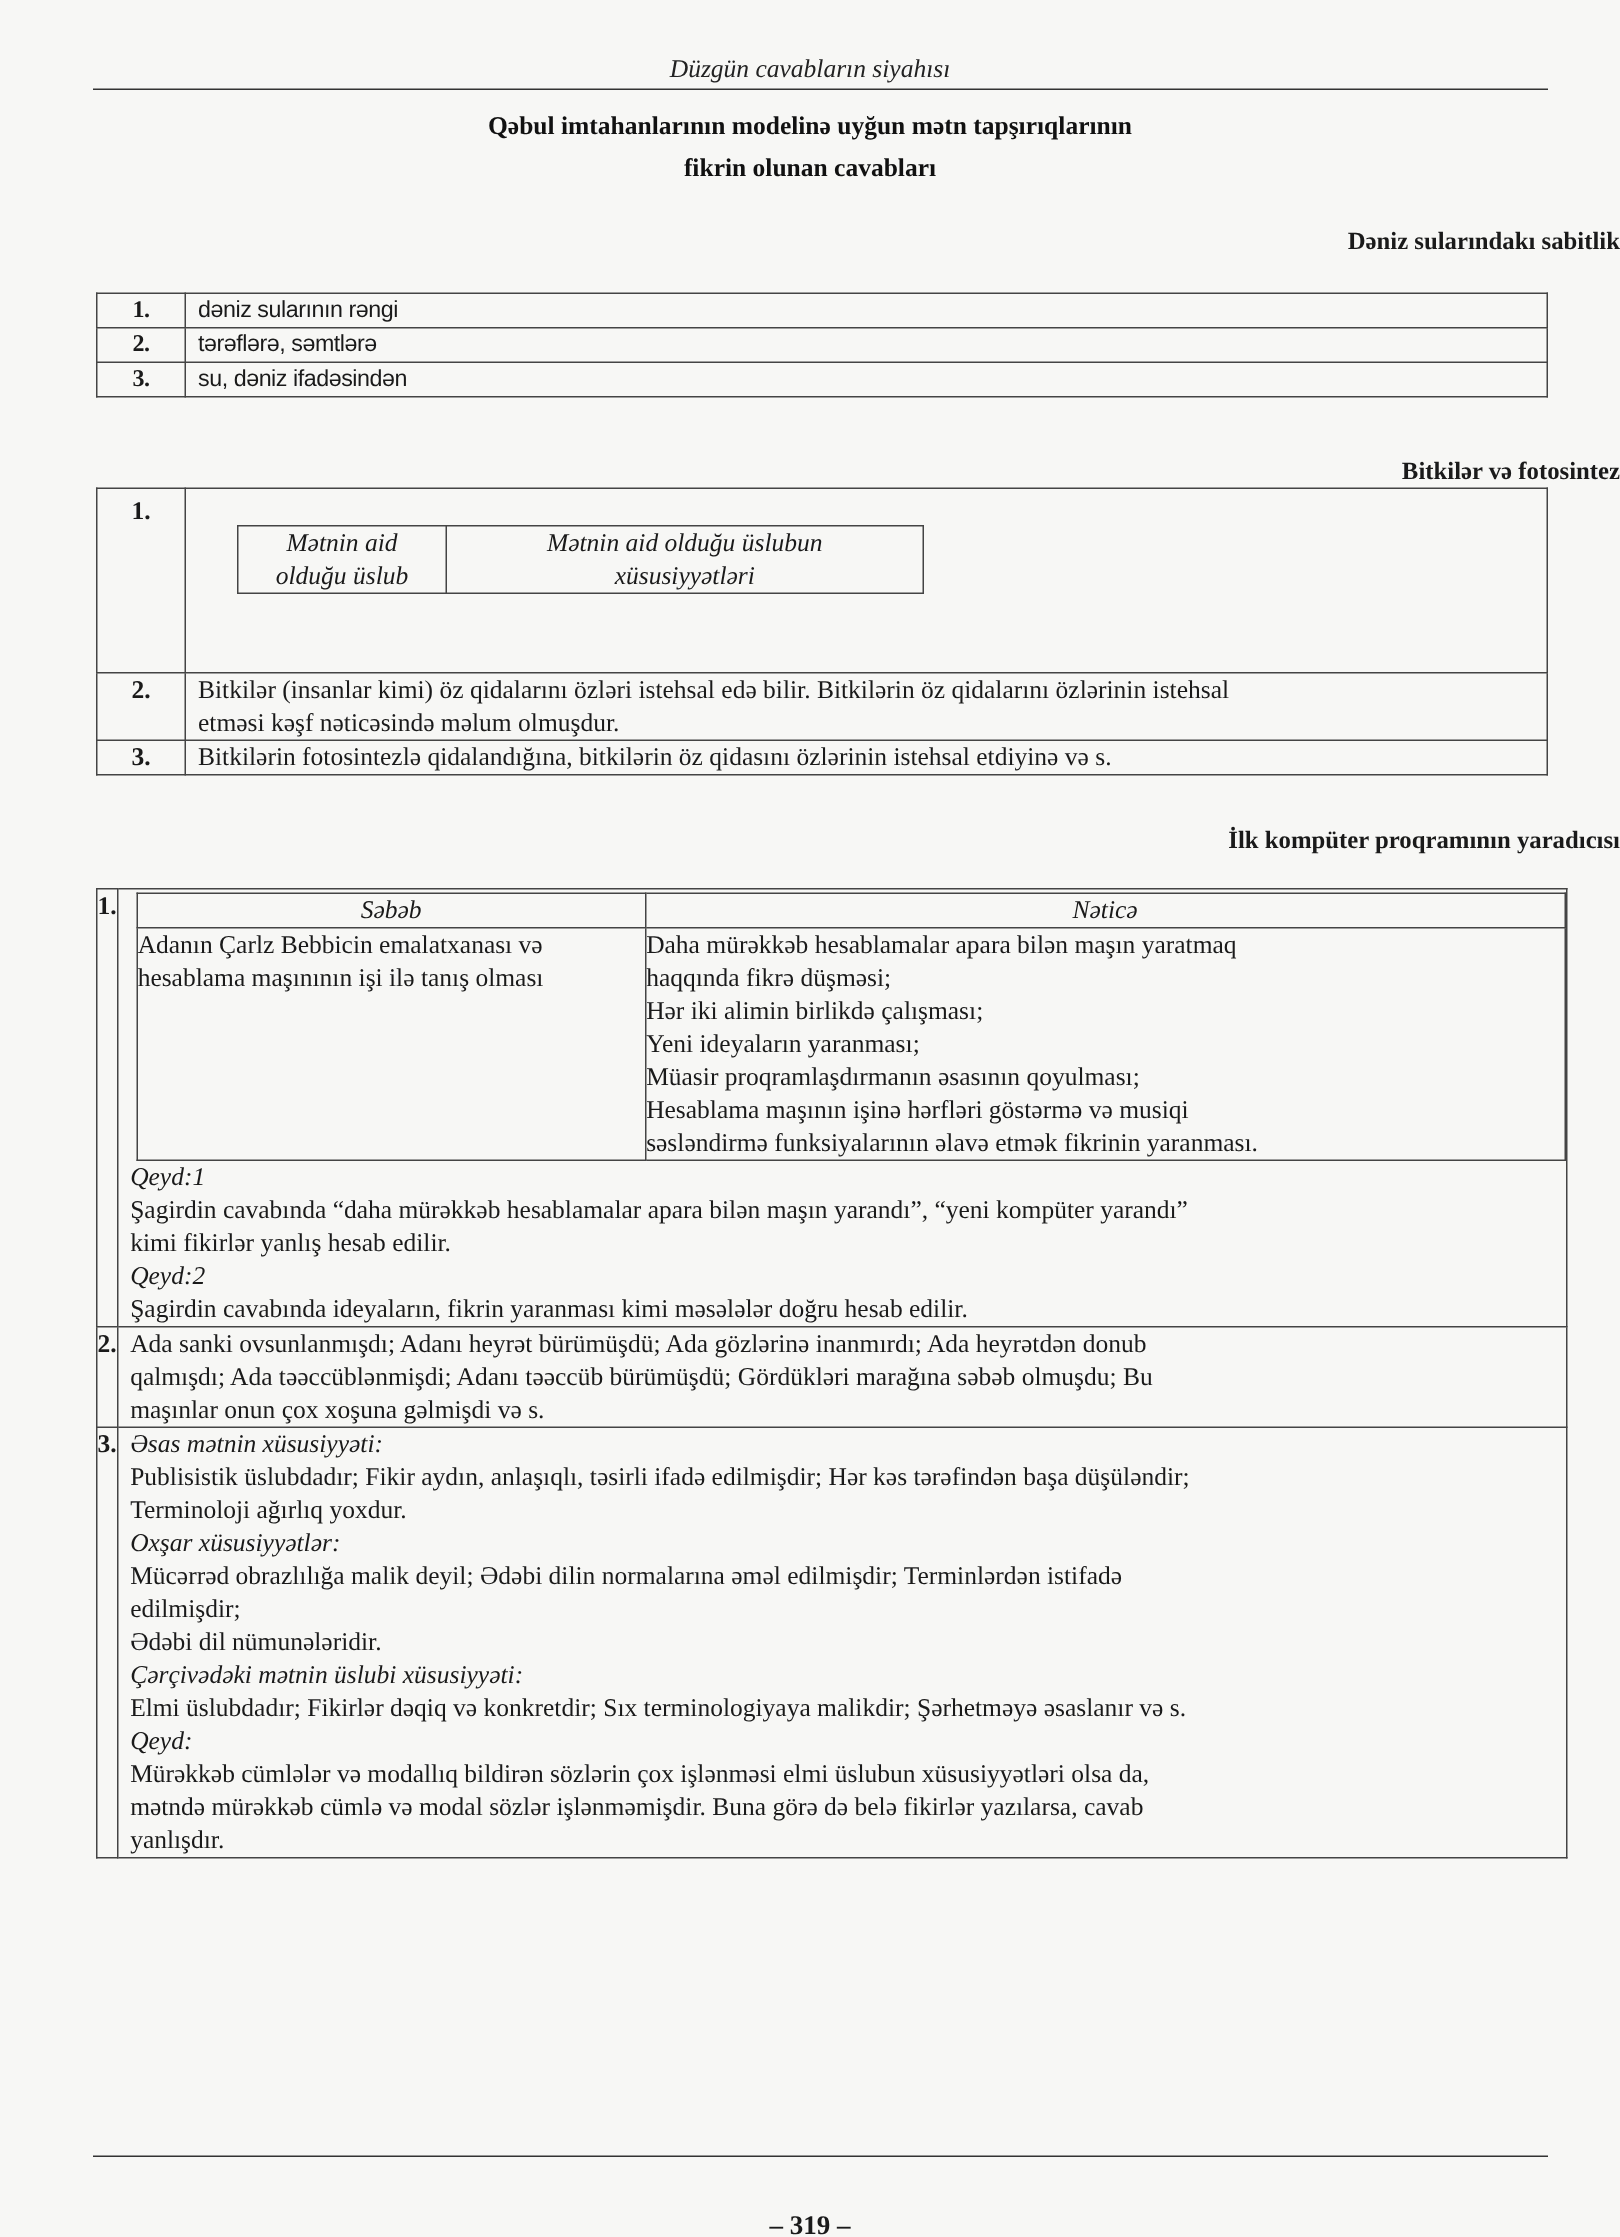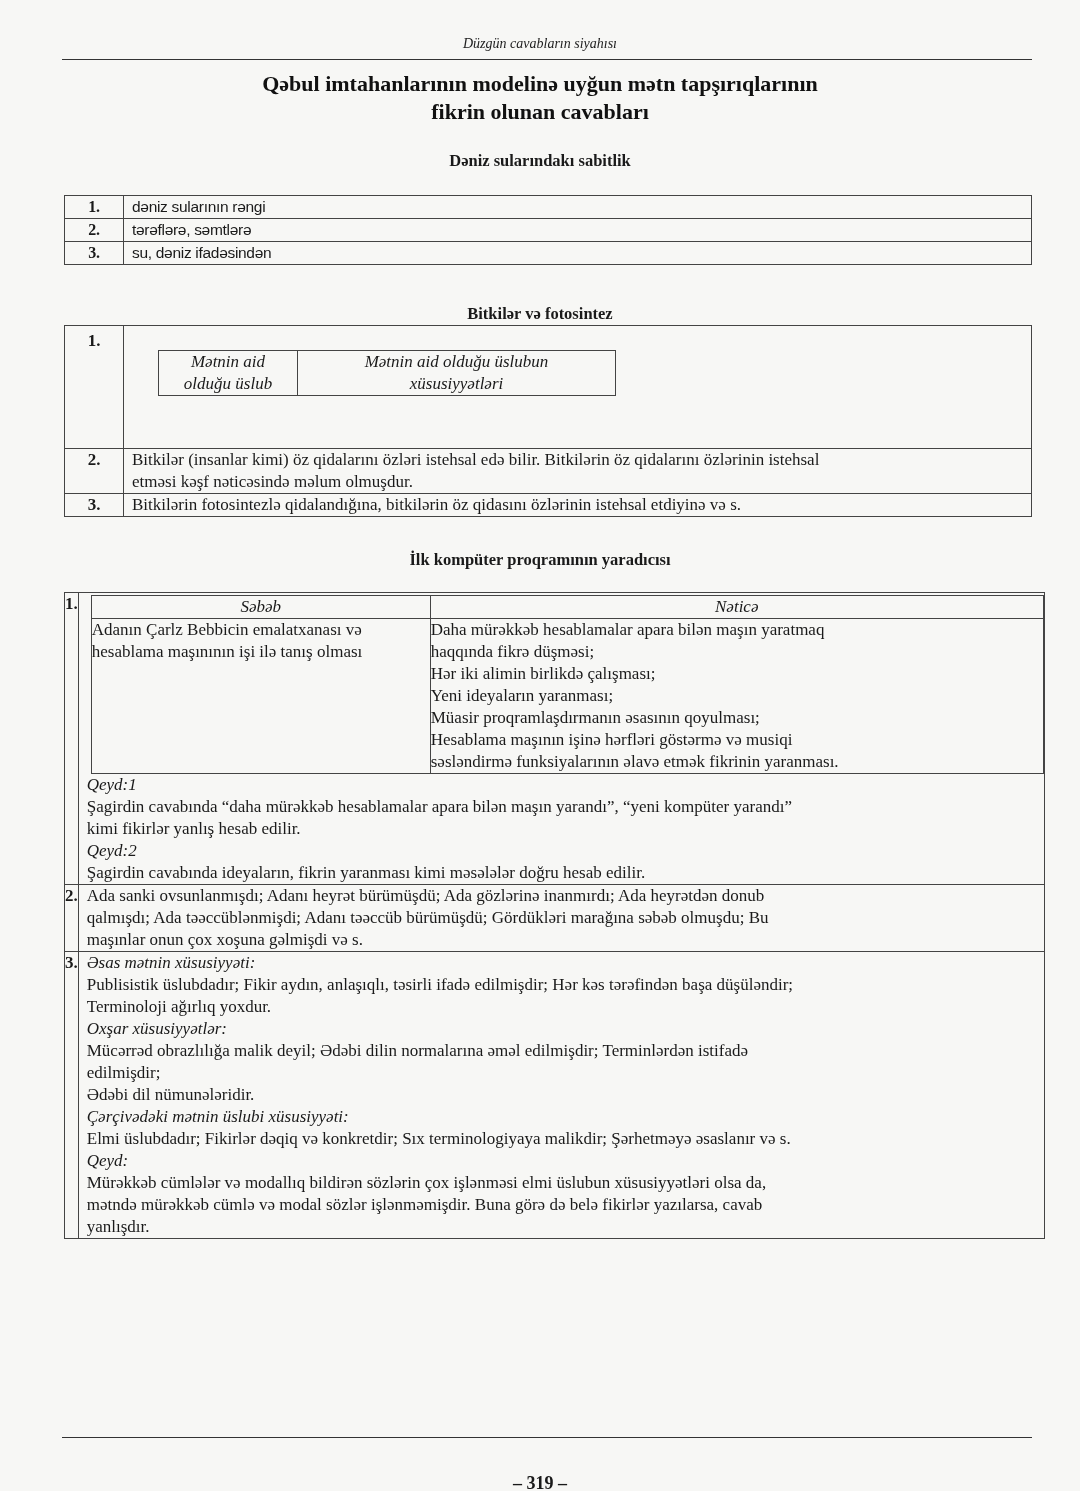--- a/index.html
+++ b/index.html
@@ -2,29 +2,29 @@
 <html><head>
 <meta charset="utf-8">
 <style>
   html, body { margin:0; padding:0; }
   body {
     width:1080px; height:1491px; background:#f7f7f5; position:relative; overflow:hidden;
     font-family:"Liberation Serif", "DejaVu Serif", serif; color:#1a1a1a;
   }
   .running-head {
     position:absolute; top:36px; left:0; width:1080px; text-align:center;
-    font-style:italic; font-size:14px; color:#222;
+    font-style:italic; font-size:17px; color:#222;
   }
   .head-rule { position:absolute; top:59px; left:62px; width:970px; height:0; border-top:1.6px solid #333; }
   .title {
     position:absolute; top:70px; left:0; width:1080px; text-align:center;
-    font-weight:bold; font-size:22px; line-height:28px; color:#111;
+    font-weight:bold; font-size:17px; line-height:28px; color:#111;
   }
   .section-title {
-    position:absolute; left:0; width:1080px; text-align:center; font-weight:bold; font-size:16.5px;
+    position:absolute; left:0; width:1080px; text-align:right; font-weight:bold; font-size:16.5px;
   }
   table { border-collapse:collapse; position:absolute; font-size:17px; }
   td { border:1.3px solid #444; vertical-align:top; padding:0 8px; line-height:22px; }
   td.num { width:58px; text-align:center; font-weight:bold; padding:0; }
   .t1 { top:195px; left:64px; width:968px; }
   .t1 td { height:22px; line-height:22px; font-family:"Liberation Sans", sans-serif; font-size:15.5px; letter-spacing:-0.3px; }
   .t1 td.num { font-family:"Liberation Serif", serif; font-size:16px; }
   .t2 { top:325px; left:64px; width:968px; }
   .t3 { top:592px; left:64px; width:968px; }
   .inner { position:static; border-collapse:collapse; font-size:17px; }

